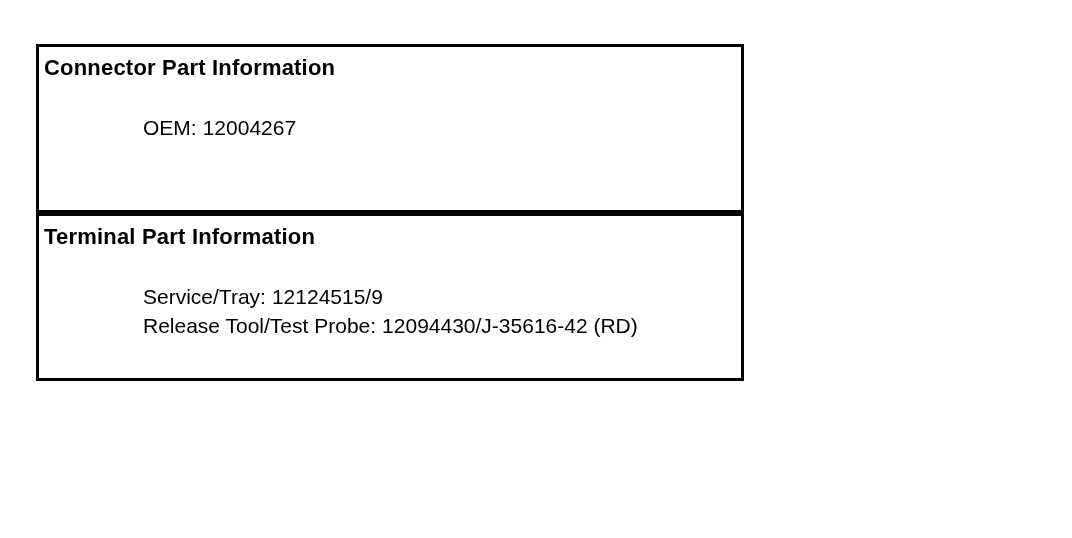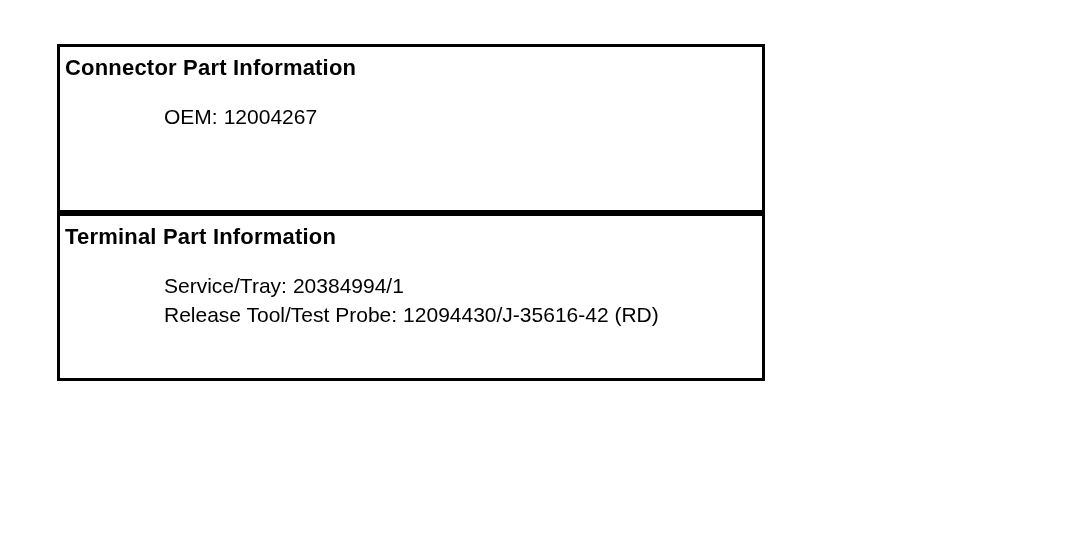--- a/index.html
+++ b/index.html
@@ -11,21 +11,21 @@
     position: relative;
     width: 1072px;
     height: 538px;
     overflow: hidden;
     font-family: "Liberation Sans", sans-serif;
     color: #000000;
     -webkit-font-smoothing: antialiased;
   }
   .panel {
     position: absolute;
-    left: 57px;
+    left: 36px;
     top: 44px;
     width: 708px;
   }
   .box {
     box-sizing: border-box;
     border: 3px solid #000000;
     background: #ffffff;
     width: 708px;
     height: 169px;
     overflow: hidden;
@@ -35,21 +35,21 @@
   }
   .box-title {
     margin: 8px 0 0 5px;
     font-size: 22px;
     font-weight: bold;
     line-height: 26px;
     letter-spacing: 0.2px;
     white-space: nowrap;
   }
   .box-fields {
-    margin: 21px 0 0 104px;
+    margin: 32px 0 0 104px;
     font-size: 21px;
     line-height: 29px;
     white-space: nowrap;
   }
   .field-row {
     height: 29px;
   }
   .field-value {
     margin-left: 6px;
   }
@@ -65,21 +65,21 @@
       <div class="field-row">
         <span class="field-label">OEM:</span><span class="field-value">12004267</span>
       </div>
     </div>
   </section>
 
   <section class="box second">
     <h2 class="box-title">Terminal Part Information</h2>
     <div class="box-fields">
       <div class="field-row">
-        <span class="field-label">Service/Tray:</span><span class="field-value">20384994/1</span>
+        <span class="field-label">Service/Tray:</span><span class="field-value">12124515/9</span>
       </div>
       <div class="field-row">
         <span class="field-label">Release Tool/Test Probe:</span><span class="field-value">12094430/J-35616-42 (RD)</span>
       </div>
     </div>
   </section>
 
 </div>
 
 </body></html>

